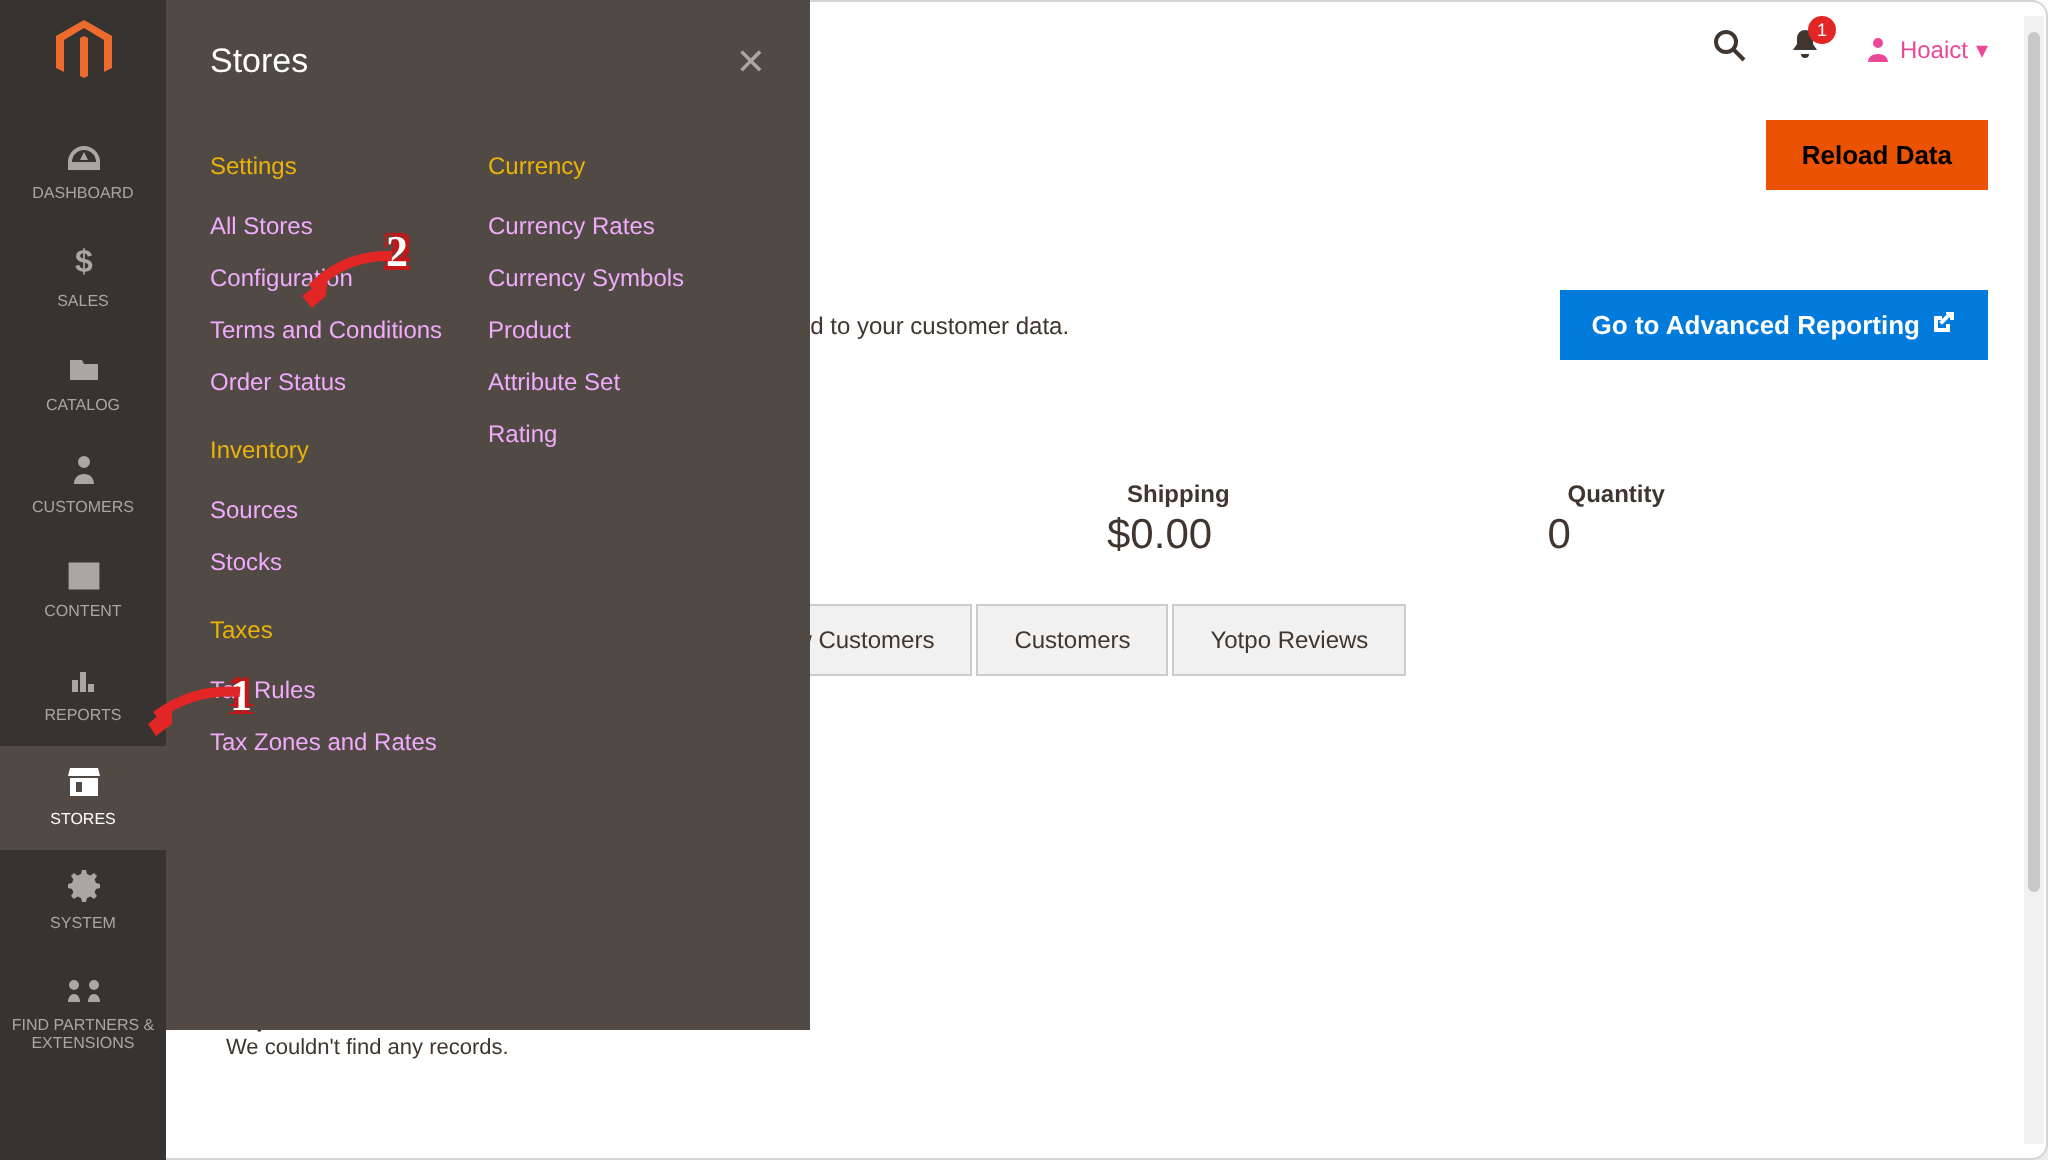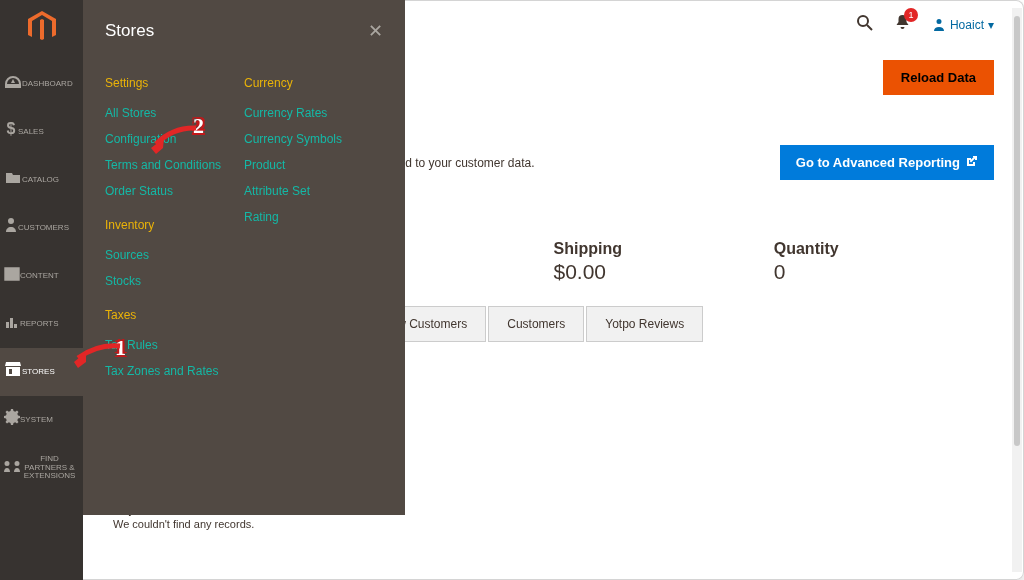--- a/index.html
+++ b/index.html
@@ -16,23 +16,23 @@
     }
     .logo-area {
       height: 60px;
       display: flex;
       align-items: center;
       justify-content: center;
     }
     .logo { color: #ed6b2c; font-size: 30px; }
     .nav-item {
       display: flex;
-      flex-direction: row;
+      flex-direction: column;
       align-items: center;
-      justify-content: flex-start;
+      justify-content: center;
       padding: 10px 4px;
       color: #aaa6a0;
       cursor: pointer;
       text-align: center;
       min-height: 48px;
     }
     .nav-item.active { background: #514943; color: #fff; }
     .nav-item .icon { font-size: 18px; margin-bottom: 2px; }
     .nav-item .label { font-size: 8px; text-transform: uppercase; line-height: 1.1; }
     
@@ -56,21 +56,21 @@
     .flyout-title { color: #fff; font-size: 17px; font-weight: 400; }
     .flyout-close { color: #aaa6a0; font-size: 18px; cursor: pointer; }
     .flyout-columns { display: flex; padding: 12px 22px; }
     .flyout-col { flex: 1; }
     .flyout-group-label {
       color: #eab308;
       font-size: 12px;
       padding: 14px 0 10px 0;
     }
     .flyout-link {
-      color: #14b8a6;
+      color: #f0abfc;
       font-size: 12px;
       padding: 6px 0;
       cursor: pointer;
       display: block;
     }
     
     
     .main {
       position: absolute;
       left: 83px;
@@ -92,21 +92,21 @@
     .topbar .bell .badge {
       position: absolute;
       top: -6px; right: -8px;
       background: #e22626;
       color: #fff;
       font-size: 9px;
       width: 14px; height: 14px;
       border-radius: 50%;
       display: flex; align-items: center; justify-content: center;
     }
-    .topbar .user { font-size: 12px; color: #0369a1; cursor: pointer; display: flex; align-items: center; gap: 4px; }
+    .topbar .user { font-size: 12px; color: #ec4899; cursor: pointer; display: flex; align-items: center; gap: 4px; }
     
     .reload-row { display: flex; justify-content: flex-end; padding: 10px 30px 20px 30px; }
     .btn-primary {
       background: #eb5202;
       color: #000000;
       border: none;
       padding: 10px 18px;
       font-size: 13px;
       font-weight: 600;
       cursor: pointer;
@@ -135,21 +135,21 @@
       font-size: 12px;
       color: #41362f;
     }
     .chart-msg a { color: #007bdb; text-decoration: none; cursor: pointer; }
     
     .metrics {
       display: flex;
       padding: 6px 30px 22px 30px;
     }
     .metric { flex: 1; }
-    .metric-label { font-size: 16px; color: #41362f; font-weight: 600; }
+    .metric-label { font-size: 12px; color: #41362f; font-weight: 600; margin-left: 10px; }
     .metric-value { font-size: 21px; color: #41362f; font-weight: 300; margin-top: 2px; }
     .metric.accent .metric-label { color: #eb5202; }
     .metric.accent .metric-value { color: #eb5202; }
     
     .tabs {
       display: flex;
       padding: 0 30px;
       gap: 0;
     }
     .tab {

